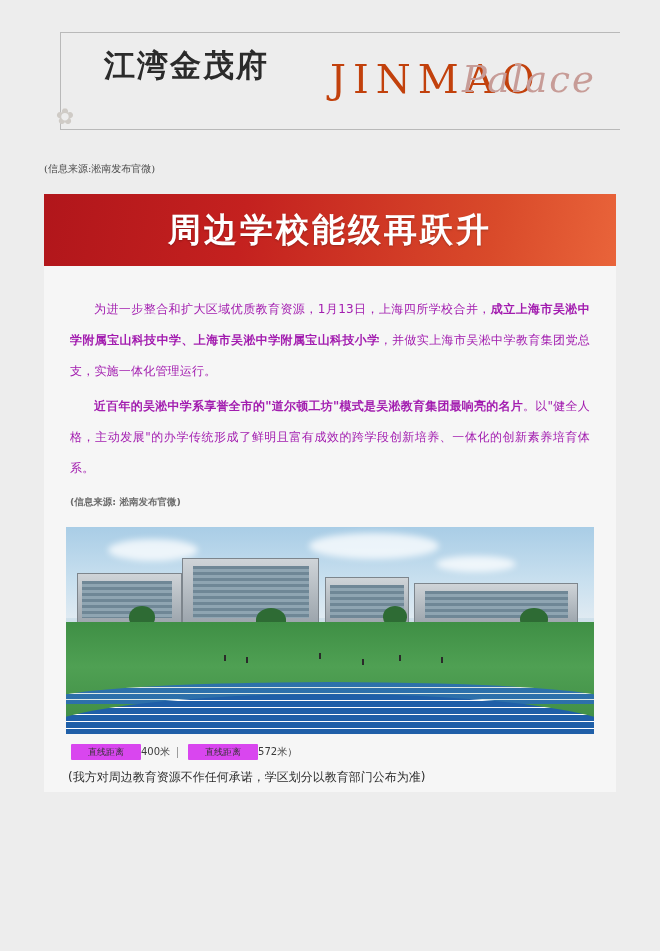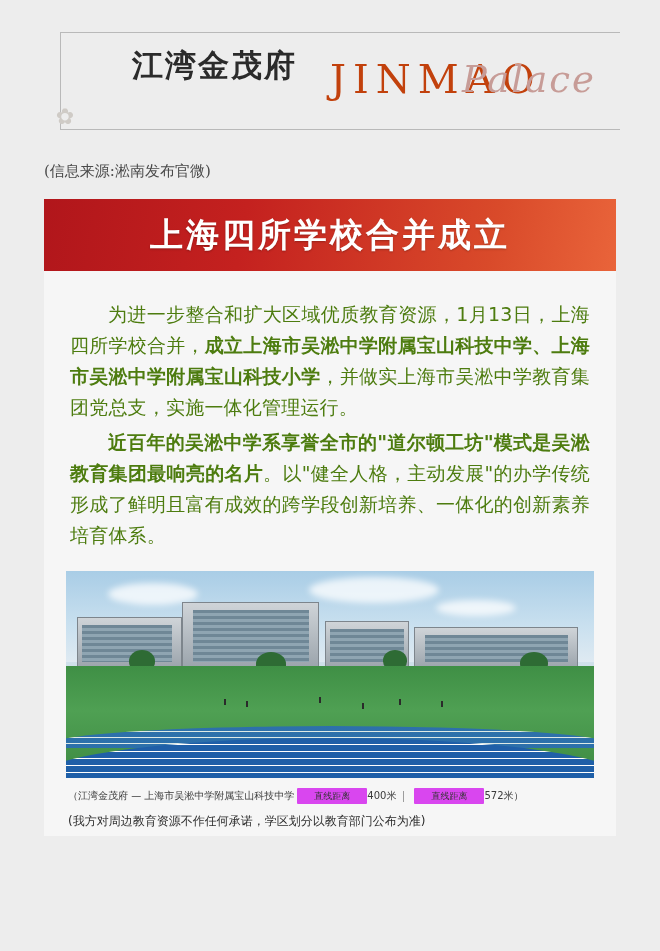--- a/index.html
+++ b/index.html
@@ -60,21 +60,20 @@
     letter-spacing: 2px;
   }
   .title-line1 {
     position: absolute;
     top: 45px; left: 104px;
     font-size: 31px;
     font-weight: bold;
     color: #2b2b2b;
     letter-spacing: 2px;
     font-family: "DejaVu Sans", "Liberation Sans", sans-serif;
-    margin-left: 28px;
   }
   .title-line2 {
     position: absolute;
     top: 96px; left: 196px;
     font-size: 31px;
     font-weight: bold;
     color: #2b2b2b;
     letter-spacing: 2px;
   }
   .flower-mark {
@@ -92,21 +91,21 @@
     margin: 32px 44px 0 44px;
     font-size: 19.5px;
     line-height: 35px;
     color: #1d1d1d;
     text-align: justify;
     letter-spacing: 0.3px;
   }
   .intro b { font-weight: bold; }
   .intro-source {
     margin: 10px 44px 0 44px;
-    font-size: 15px;
+    font-size: 10px;
     color: #4a4a4a;
     font-family: "DejaVu Serif", "Liberation Serif", serif;
   }
 
   
   .card {
     margin: 18px 44px 0 44px;
     background: #f6f6f6;
     padding-bottom: 6px;
   }
@@ -122,23 +121,23 @@
     color: #ffffff;
     font-size: 33px;
     font-weight: bold;
     letter-spacing: 3px;
     text-shadow: 0 1px 2px rgba(0,0,0,.25);
   }
   .card-body {
     padding: 28px 26px 6px 26px;
   }
   .card-p {
-    font-size: 19px;
+    font-size: 12px;
     line-height: 31px;
-    color: #4d7c0f;
+    color: #a21caf;
     text-align: justify;
     text-indent: 2em;
     margin: 0 0 2px 0;
     letter-spacing: 0.2px;
   }
   .card-p b { font-weight: bold; }
   .card-p2 { margin-top: 4px; }
   .card-source {
     margin-top: 12px;
     font-size: 9.5px;
@@ -250,30 +249,31 @@
     <div class="ghost-en">JINMAO</div>
     <div class="ghost-script">Palace</div>
     <div class="title-line1">江湾金茂府</div>
   </div>
 
   <div class="intro-source">(信息来源:淞南发布官微)</div>
 
   <div class="card">
 
     <div class="banner">
-      <div class="banner-text">上海四所学校合并成立</div>
+      <div class="banner-text">周边学校能级再跃升</div>
     </div>
 
     <div class="card-body">
       <p class="card-p">
         <span>为进一步整合和扩大区域优质教育资源，1月13日，上海四所学校合并，</span><b>成立上海市吴淞中学附属宝山科技中学、上海市吴淞中学附属宝山科技小学</b><span>，并做实上海市吴淞中学教育集团党总支，实施一体化管理运行。</span>
       </p>
       <p class="card-p card-p2">
         <b>近百年的吴淞中学系享誉全市的"道尔顿工坊"模式是吴淞教育集团最响亮的名片</b><span>。以"健全人格，主动发展"的办学传统形成了鲜明且富有成效的跨学段创新培养、一体化的创新素养培育体系。</span>
       </p>
+      <div class="card-source">(信息来源: 淞南发布官微)</div>
     </div>
 
     <div class="photo-wrap">
       <div class="photo">
         <div class="sky"></div>
         <div class="cloud" style="left:8%;top:6%;width:90px;height:22px;"></div>
         <div class="cloud" style="left:46%;top:3%;width:130px;height:26px;"></div>
         <div class="cloud" style="left:70%;top:14%;width:80px;height:16px;"></div>
 
         <div class="bldg" style="left:2%;top:22%;width:20%;height:26%;"></div>
@@ -302,21 +302,20 @@
         <div class="person" style="left:34%;top:63%;"></div>
         <div class="person" style="left:48%;top:61%;"></div>
         <div class="person" style="left:56%;top:64%;"></div>
         <div class="person" style="left:63%;top:62%;"></div>
         <div class="person" style="left:71%;top:63%;"></div>
       </div>
     </div>
 
     <div class="caption-row">
       <span class="caption-seg">
-        <span>（江湾金茂府 — 上海市吴淞中学附属宝山科技中学</span>
         <span class="cap-dist">直线距离</span>
         <span>400米</span>
       </span>
       <span class="cap-sep"></span>
       <span class="caption-seg">
         <span class="cap-dist">直线距离</span>
         <span>572米）</span>
       </span>
     </div>
 

